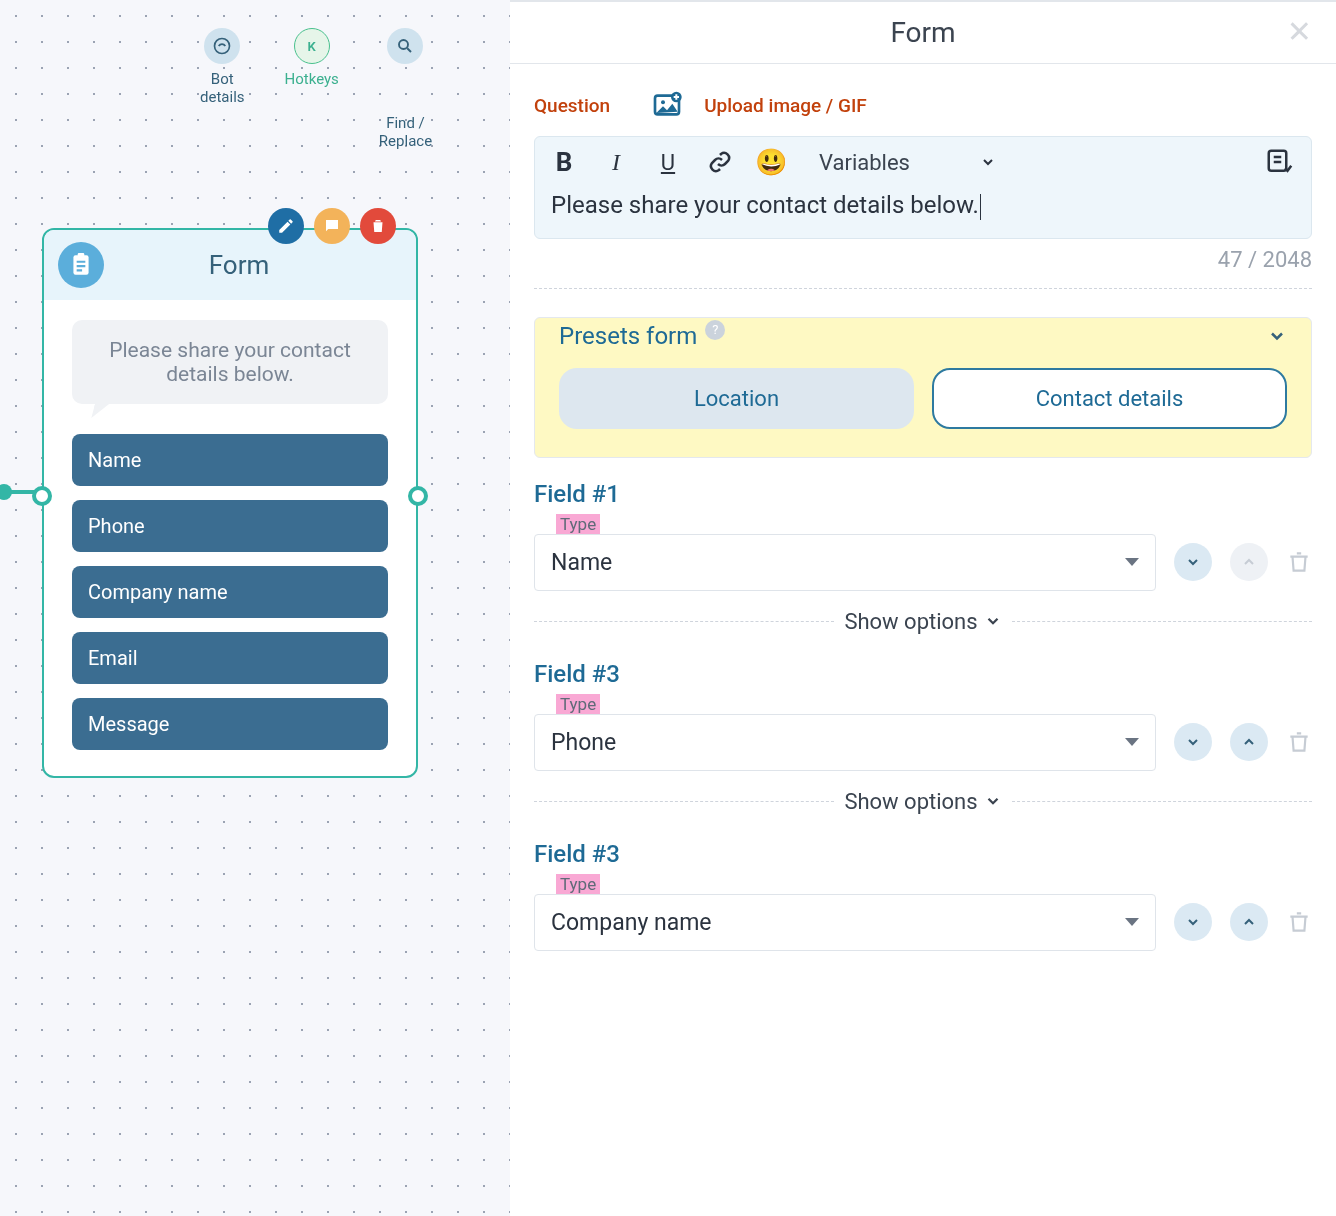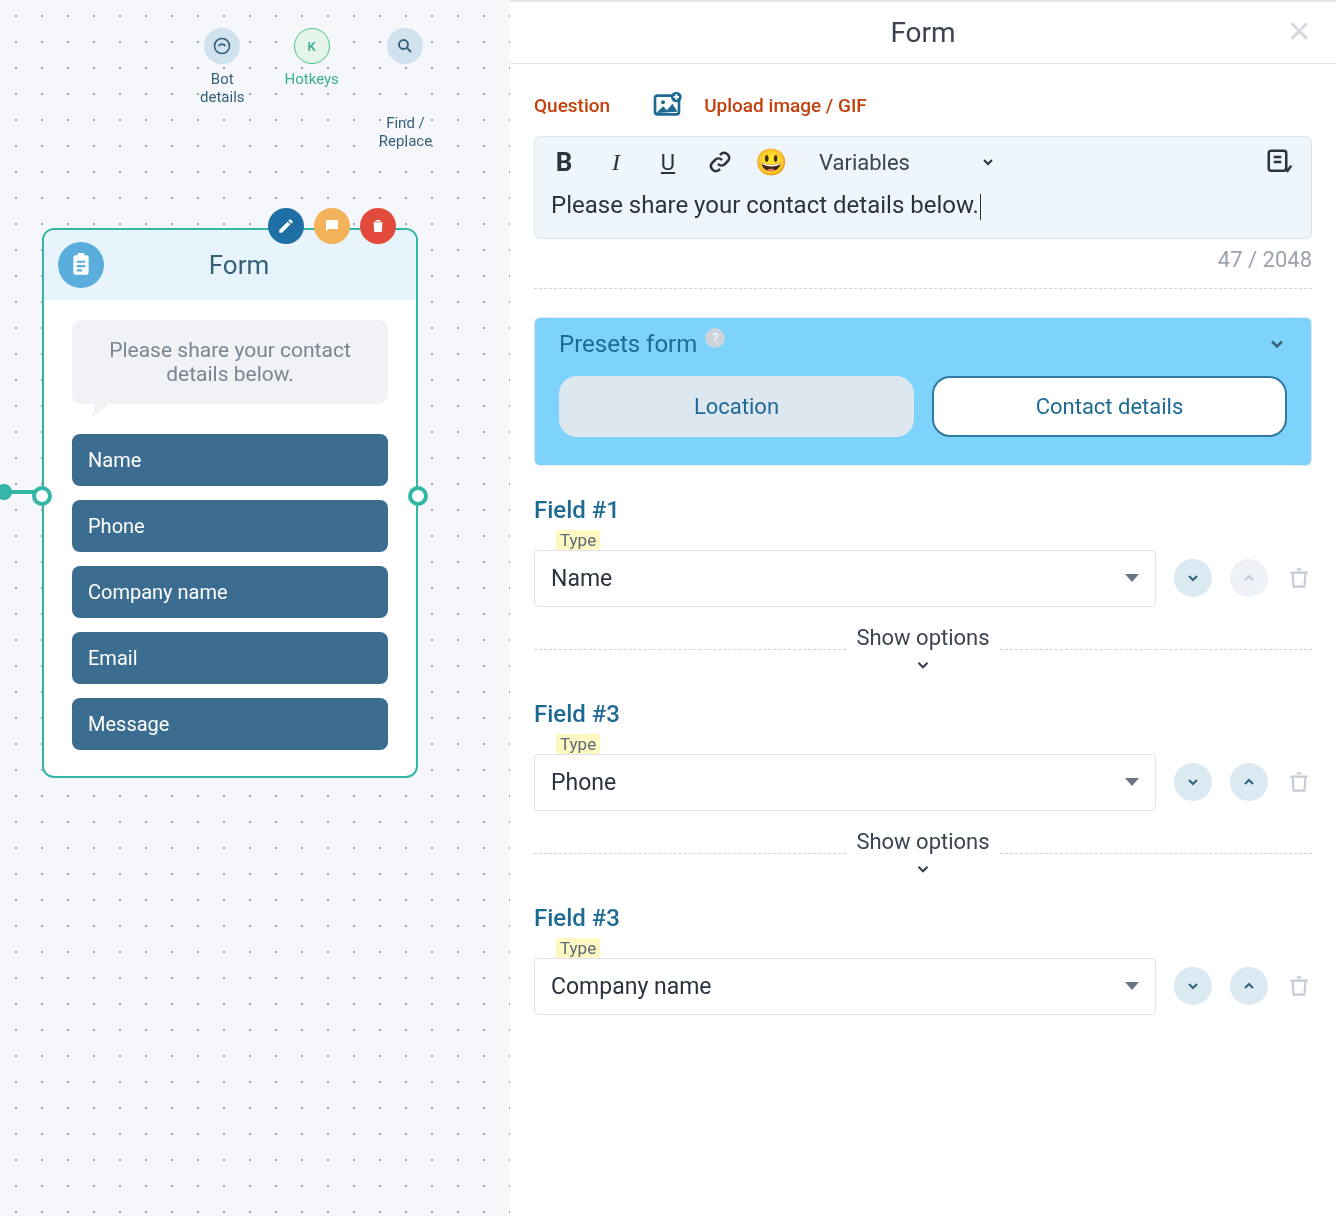--- a/index.html
+++ b/index.html
@@ -257,25 +257,25 @@
   font-size: 22px;
   color: #9aa2ad;
 }
 .dash-sep {
   border: none;
   border-top: 1.5px dashed #cfd4dc;
   margin: 16px 24px 28px;
 }
 
 .presets-box {
-  margin: 8px 24px;
-  background: #7dd3fc;
+  margin: 0 24px;
+  background: #fef9c3;
   border: 1px solid #e4e8ee;
   border-radius: 6px;
-  padding: 12px 24px 28px;
+  padding: 4px 24px 28px;
 }
 .presets-head {
   display: flex;
   align-items: center;
   justify-content: space-between;
   margin-bottom: 18px;
 }
 .presets-title {
   font-size: 24px;
   color: #1e6a95;
@@ -320,21 +320,21 @@
   font-size: 24px;
   color: #1e6a95;
   font-weight: 500;
   margin-bottom: 6px;
 }
 .type-label {
   font-size: 17px;
   color: #5f6a78;
   margin-left: 22px;
   margin-bottom: -11px;
-  background:#fef9c3;
+  background:#f9a8d4;
   position:relative;z-index:1;
   display:inline-block;
   padding:0 4px;
 }
 .field-row {
   display: flex;
   align-items: center;
   gap: 18px;
 }
 .select {
@@ -373,21 +373,20 @@
   margin: 18px 24px 4px;
 }
 .show-options-row hr {
   flex:1;border:none;border-top:1.5px dashed #cfd4dc;
 }
 .show-options {
   font-size: 22px;
   color: #3b4450;
   display:flex;align-items:center;gap:6px;
   cursor:pointer;
-  flex-direction:column;
 }
 svg { display:block; }
 </style>
 </head>
 <body>
 
 <div class="canvas">
   <div class="top-tools">
     <div class="tool">
       <div class="tool-icon">

